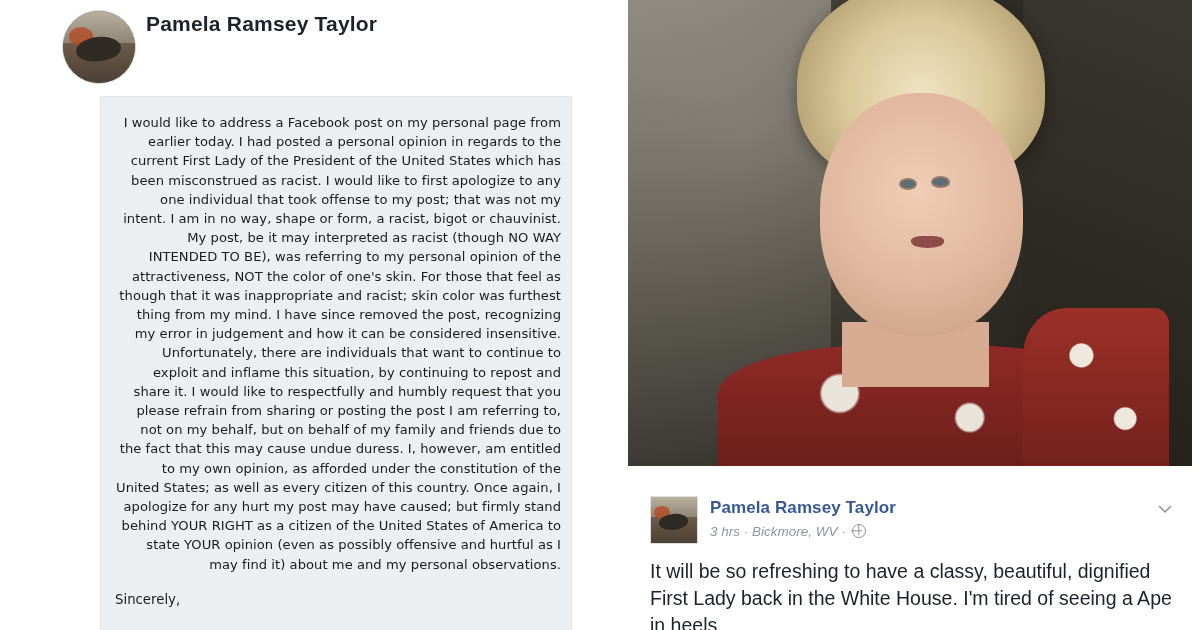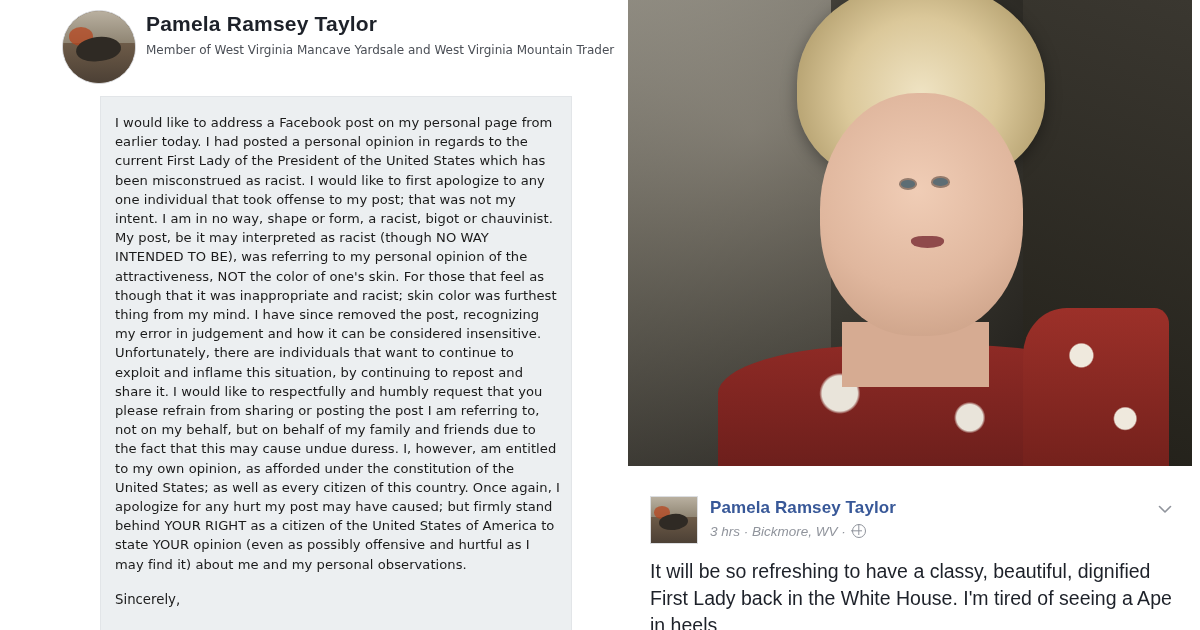--- a/index.html
+++ b/index.html
@@ -109,21 +109,21 @@
     color: #1b1b1b;
     margin-bottom: 18px;
     letter-spacing: .1px;
   }
   .st-body {
     font-family: "DejaVu Sans", sans-serif;
     font-size: 13.1px;
     line-height: 19.2px;
     color: #1b1b1b;
     letter-spacing: .05px;
-    text-align: left;
+    text-align: right;
   }
   .st-sign {
     font-family: "DejaVu Sans", sans-serif;
     font-size: 13.3px;
     color: #1b1b1b;
     margin-top: 18px;
   }
 
   
   .right-pane {
@@ -326,21 +326,20 @@
   <div class="left-pane">
 
     <div class="post-header">
       <div class="avatar">
         <div class="a-sky"></div>
         <div class="a-ground"></div>
         <div class="a-blob2"></div>
         <div class="a-blob"></div>
       </div>
       <div class="name-line">Pamela Ramsey Taylor</div>
-      <div class="sub-line">Member of West Virginia Mancave Yardsale and West Virginia Mountain Trader</div>
     </div>
 
     <div class="statement-card">
       <div class="statement-inner">
         <div class="st-body">I would like to address a Facebook post on my personal page from earlier today. I had posted a personal opinion in regards to the current First Lady of the President of the United States which has been misconstrued as racist. I would like to first apologize to any one individual that took offense to my post; that was not my intent. I am in no way, shape or form, a racist, bigot or chauvinist. My post, be it may interpreted as racist (though NO WAY INTENDED TO BE), was referring to my personal opinion of the attractiveness, NOT the color of one's skin. For those that feel as though that it was inappropriate and racist; skin color was furthest thing from my mind. I have since removed the post, recognizing my error in judgement and how it can be considered insensitive. Unfortunately, there are individuals that want to continue to exploit and inflame this situation, by continuing to repost and share it. I would like to respectfully and humbly request that you please refrain from sharing or posting the post I am referring to, not on my behalf, but on behalf of my family and friends due to the fact that this may cause undue duress. I, however, am entitled to my own opinion, as afforded under the constitution of the United States; as well as every citizen of this country. Once again, I apologize for any hurt my post may have caused; but firmly stand behind YOUR RIGHT as a citizen of the United States of America to state YOUR opinion (even as possibly offensive and hurtful as I may find it) about me and my personal observations.</div>
         <div class="st-sign">Sincerely,</div>
       </div>
     </div>
 
   </div>

